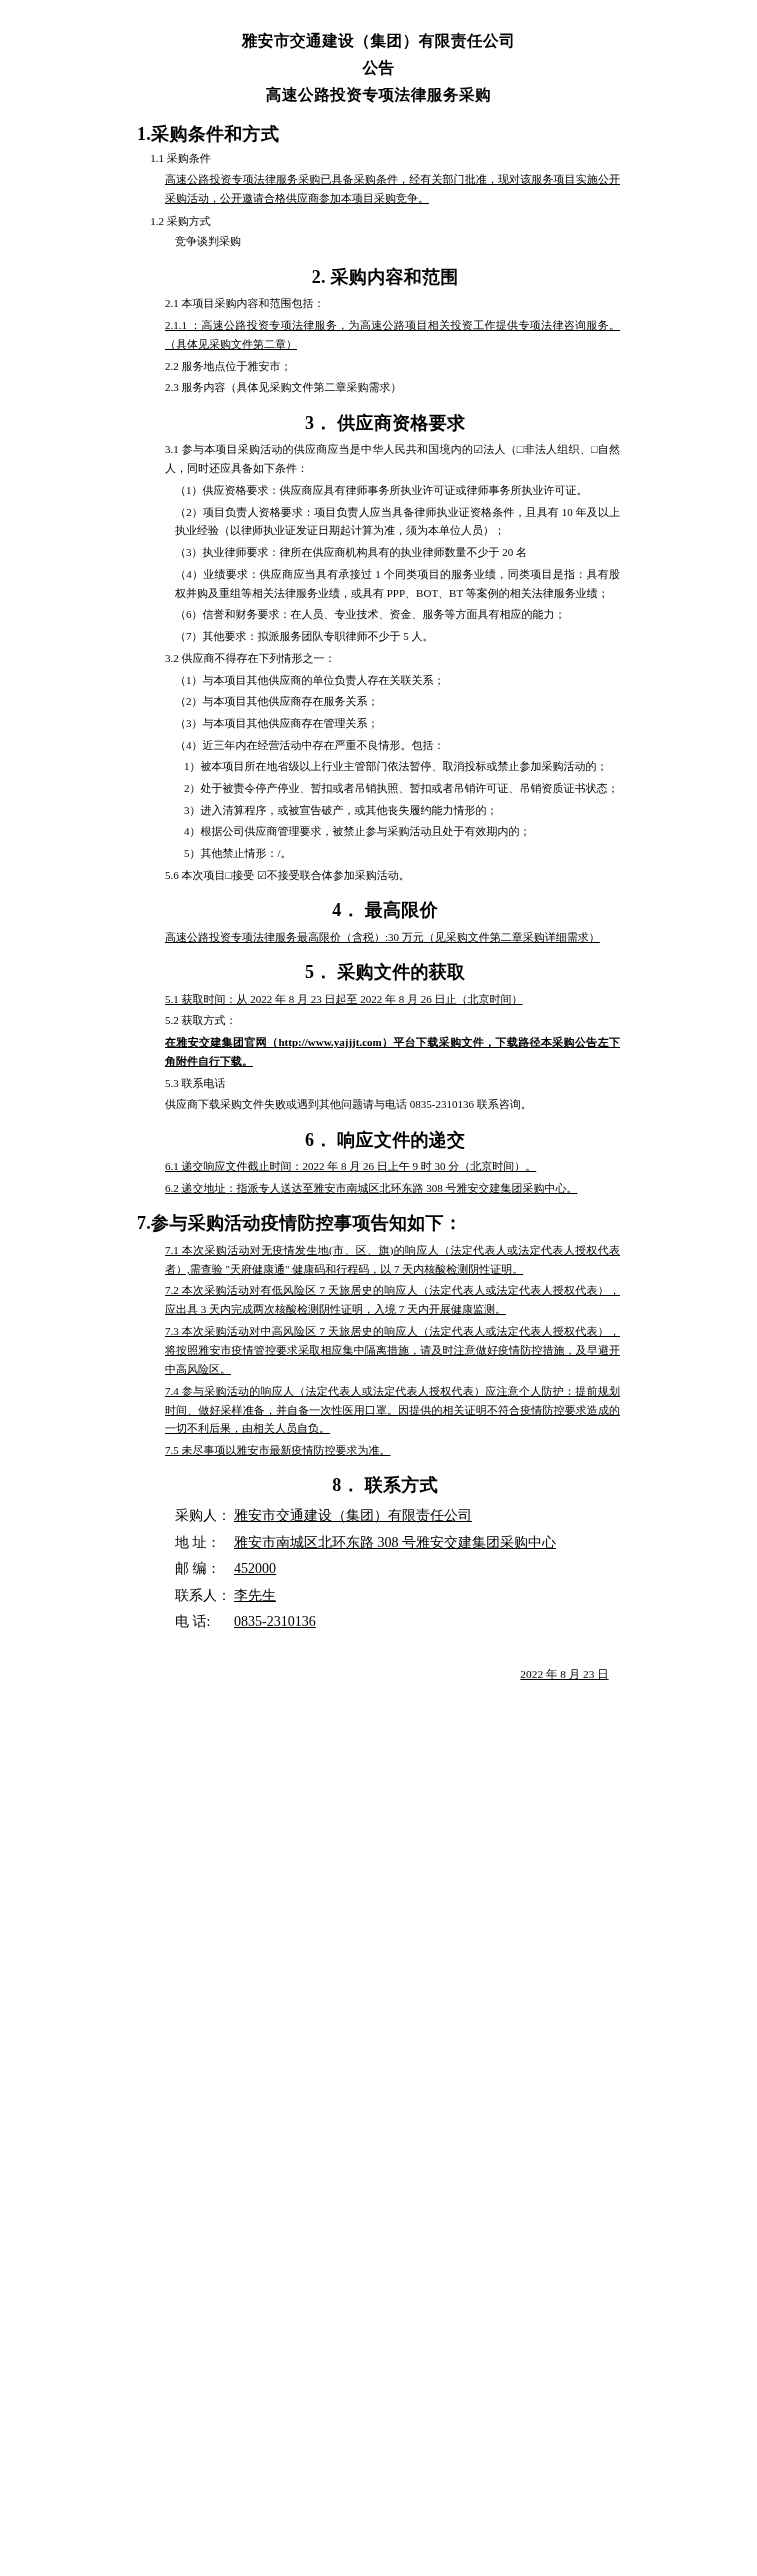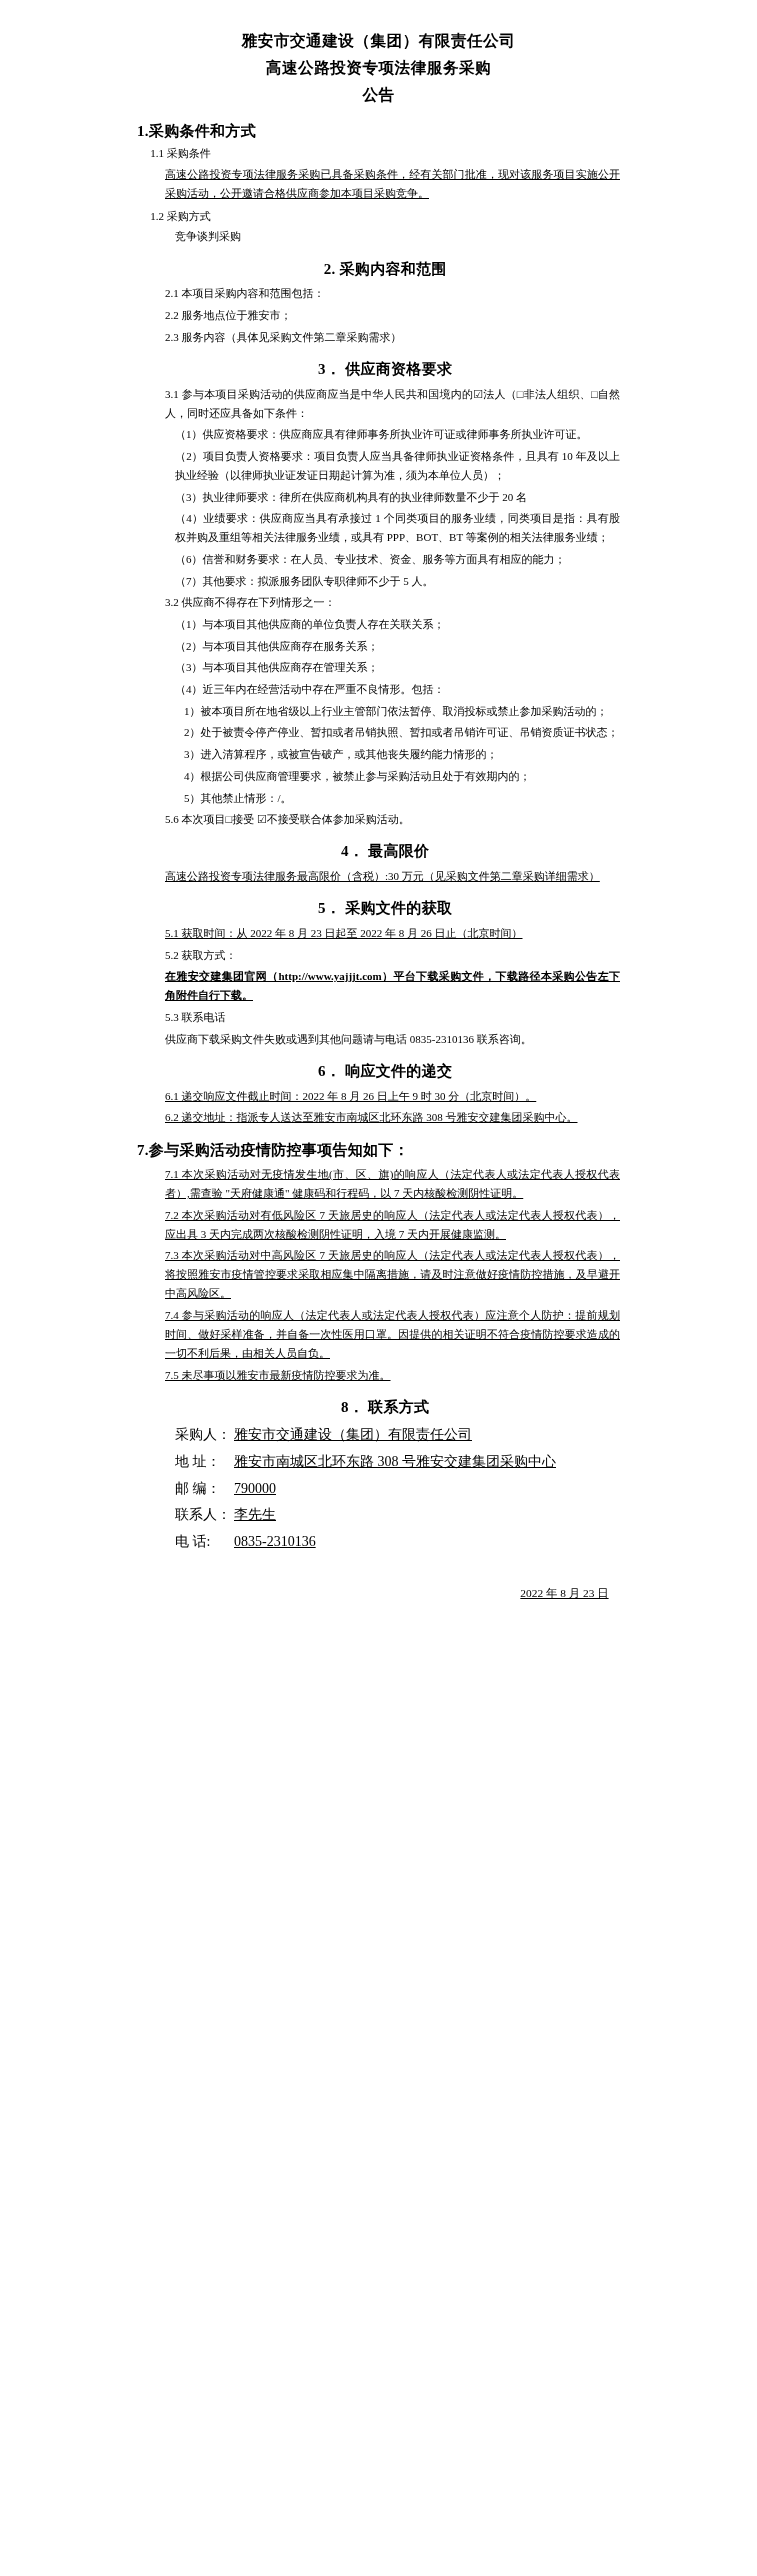--- a/index.html
+++ b/index.html
@@ -25,21 +25,21 @@
     font-weight: bold;
     font-size: 15.6px;
     line-height: 1.75;
     letter-spacing: 0.5px;
     margin-bottom: 5.7px;
   }
   .doc-title div { margin: 0; }
 
   .h1 {
     font-weight: bold;
-    font-size: 15px;
+    font-size: 18px;
     margin: 13.3px 0 5.7px 0;
     letter-spacing: 0.3px;
   }
   .h1.indent1 { margin-left: 13.3px; text-align: center; }
 
   .h2 {
     font-size: 11px;
     margin: 5.7px 0 3.8px 0;
     padding-left: 13.3px;
     font-weight: normal;
@@ -77,32 +77,33 @@
   }
   .contact-line .lbl { display: inline-block; width: 59px; }
 </style>
 </head>
 <body>
 
 <div class="page">
 
   <div class="doc-title">
     <div>雅安市交通建设（集团）有限责任公司</div>
+    <div>公告</div>
     <div>高速公路投资专项法律服务采购</div>
-    <div>公告</div>
   </div>
 
   <div class="h1">1.采购条件和方式</div>
   <div class="h2">1.1 采购条件</div>
   <div class="para u">高速公路投资专项法律服务采购已具备采购条件，经有关部门批准，现对该服务项目实施公开采购活动，公开邀请合格供应商参加本项目采购竞争。</div>
   <div class="h2">1.2 采购方式</div>
   <div class="para p2">竞争谈判采购</div>
 
   <div class="h1 indent1">2. 采购内容和范围</div>
   <div class="para">2.1 本项目采购内容和范围包括：</div>
+  <div class="para u">2.1.1 ：高速公路投资专项法律服务，为高速公路项目相关投资工作提供专项法律咨询服务。（具体见采购文件第二章）</div>
   <div class="para">2.2 服务地点位于雅安市；</div>
   <div class="para">2.3 服务内容（具体见采购文件第二章采购需求）</div>
 
   <div class="h1 indent1">3． 供应商资格要求</div>
   <div class="para">3.1 参与本项目采购活动的供应商应当是中华人民共和国境内的☑法人（□非法人组织、□自然人，同时还应具备如下条件：</div>
   <div class="para p2">（1）供应资格要求：供应商应具有律师事务所执业许可证或律师事务所执业许可证。</div>
   <div class="para p2">（2）项目负责人资格要求：项目负责人应当具备律师执业证资格条件，且具有 10 年及以上执业经验（以律师执业证发证日期起计算为准，须为本单位人员）；</div>
   <div class="para p2">（3）执业律师要求：律所在供应商机构具有的执业律师数量不少于 20 名</div>
   <div class="para p2">（4）业绩要求：供应商应当具有承接过 1 个同类项目的服务业绩，同类项目是指：具有股权并购及重组等相关法律服务业绩，或具有 PPP、BOT、BT 等案例的相关法律服务业绩；</div>
   <div class="para p2">（6）信誉和财务要求：在人员、专业技术、资金、服务等方面具有相应的能力；</div>
@@ -141,21 +142,21 @@
   <div class="para u">7.5 未尽事项以雅安市最新疫情防控要求为准。</div>
 
   <div class="h1 indent1">8． 联系方式</div>
   <div class="contact-line">
     <span class="lbl">采购人：</span><span class="val">雅安市交通建设（集团）有限责任公司</span>
   </div>
   <div class="contact-line">
     <span class="lbl">地   址：</span><span class="val">雅安市南城区北环东路 308 号雅安交建集团采购中心</span>
   </div>
   <div class="contact-line">
-    <span class="lbl">邮  编：</span><span class="val">790000</span>
+    <span class="lbl">邮  编：</span><span class="val">452000</span>
   </div>
   <div class="contact-line">
     <span class="lbl">联系人：</span><span class="val">李先生</span>
   </div>
   <div class="contact-line">
     <span class="lbl">电  话:</span><span class="val">0835-2310136</span>
   </div>
 
   <div class="sign">
     <span class="u">2022 年 8 月 23 日</span>

